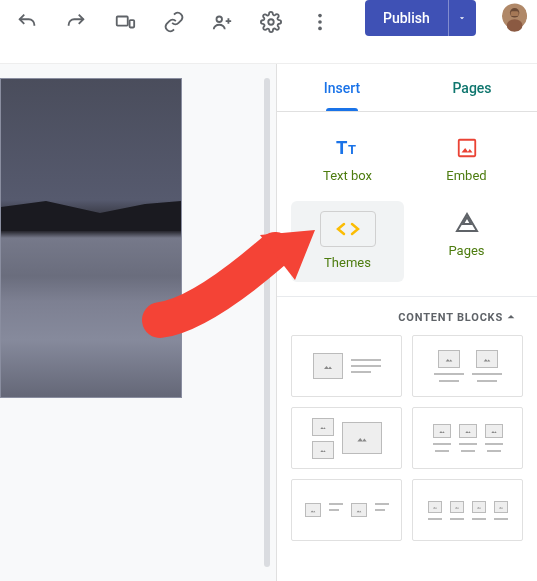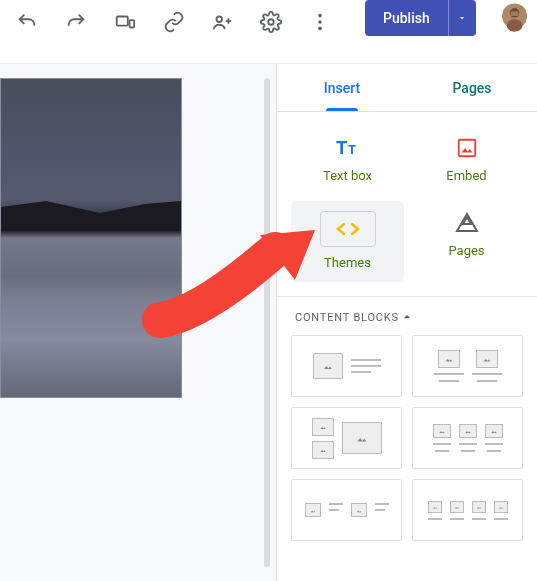--- a/index.html
+++ b/index.html
@@ -27,21 +27,21 @@
   .tab.active::after { content: ''; position: absolute; bottom: 0; left: 50%; transform: translateX(-50%); width: 32px; height: 3px; background: #1a73e8; border-radius: 3px 3px 0 0; }
 
   .insert-grid { display: grid; grid-template-columns: 1fr 1fr; gap: 6px; padding: 14px; }
   .insert-item { display: flex; flex-direction: column; align-items: center; gap: 8px; padding: 10px 4px 12px; border-radius: 6px; cursor: pointer; }
   .insert-item.selected { background: #f1f3f4; }
   .insert-item .ic { width: 24px; height: 24px; display: flex; align-items: center; justify-content: center; }
   .insert-item .ic.box { width: 56px; height: 36px; border: 1px solid #e0e0e0; border-radius: 4px; }
   .insert-item.selected .ic.box { border-color: #d0d0d0; }
   .insert-item .lbl { font-size: 13px; color: #4d7c0f; }
 
-  .section-head { display: flex; align-items: center; justify-content: flex-start; padding: 12px 18px 10px; font-size: 11px; font-weight: 400; letter-spacing: 0.8px; color: #5f6368; cursor: pointer; border-top: 1px solid #e8eaed; }
+  .section-head { display: flex; align-items: center; justify-content: flex-end; padding: 12px 18px 10px; font-size: 11px; font-weight: 700; letter-spacing: 0.8px; color: #5f6368; cursor: pointer; border-top: 1px solid #e8eaed; }
   .blocks { padding: 0 14px 14px; display: grid; grid-template-columns: 1fr 1fr; gap: 10px; }
   .block { border: 1px solid #e0e0e0; height: 62px; padding: 10px; display: flex; align-items: center; justify-content: center; gap: 8px; cursor: pointer; border-radius: 2px; }
   .bimg { background: #eee; border: 1px solid #bbb; display: flex; align-items: center; justify-content: center; }
   .bimg.sm { width: 22px; height: 18px; }
   .bimg.md { width: 30px; height: 26px; }
   .bimg.lg { width: 40px; height: 32px; }
   .blines { display: flex; flex-direction: column; gap: 4px; }
   .bline { height: 2px; background: #bdbdbd; width: 30px; }
   .bline.s { width: 20px; }
   .bcol { display: flex; flex-direction: column; align-items: center; gap: 5px; }

